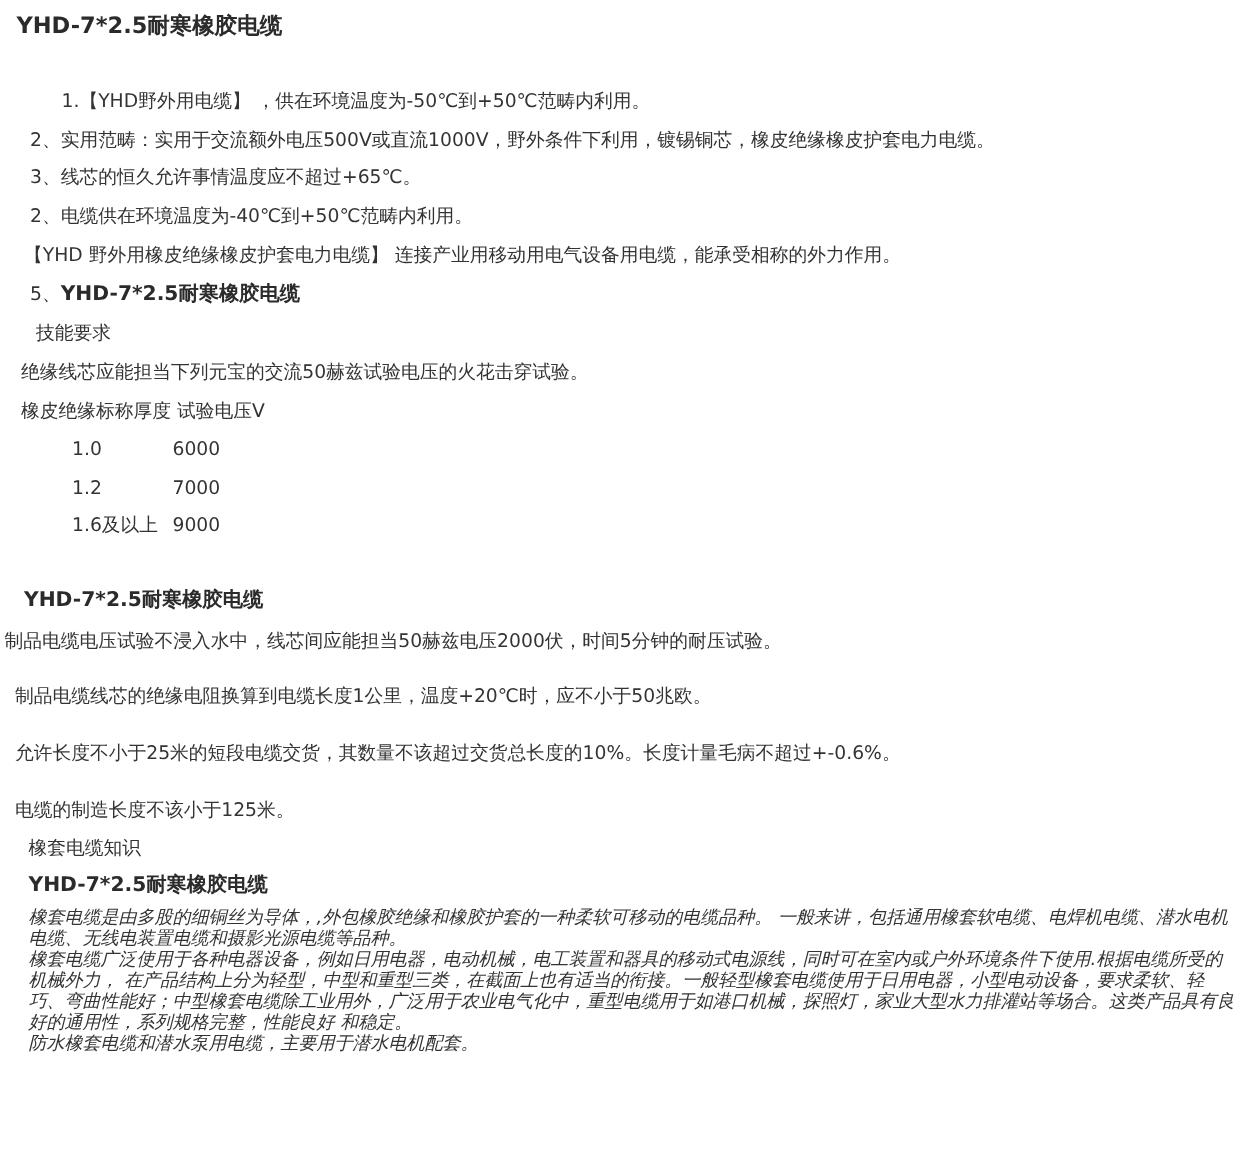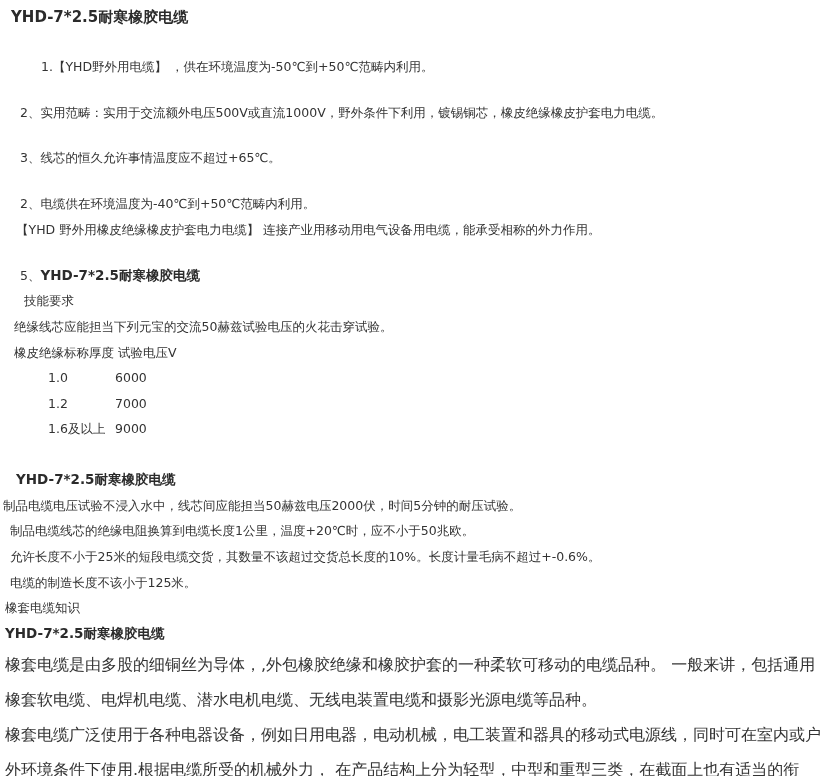--- a/index.html
+++ b/index.html
@@ -23,50 +23,51 @@
     padding-left: 11px;
     line-height: 18px;
     margin-bottom: 28px;
   }
   .line {
     font-size: 12.5px;
     line-height: 25.7px;
     white-space: nowrap;
   }
   .ind-3  { padding-left: 3px; }
-  .ind-5  { padding-left: 5px; }
+  .ind-5  { padding-left: 19px; }
   .ind-8  { padding-left: 24px; }
-  .ind-10 { padding-left: 10px; }
+  .ind-10 { padding-left: 10px; margin-top: 12px; }
   .ind-12 { padding-left: 12px; margin-left: 29px; }
   .ind-14 { padding-left: 14px; }
   .ind-16 { padding-left: 16px; }
-  .ind-20 { padding-left: 20px; margin-top: 20px; }
+  .ind-20 { padding-left: 20px; }
   .sec5-title {
     font-weight: bold;
     color: #2b2b2b;
     font-size: 13.5px;
   }
   .v-table {
     padding-left: 48px;
     margin-top: 0px;
   }
   .v-row {
     display: flex;
     font-size: 12.5px;
     line-height: 25.2px;
   }
   .v-cell-thickness { width: 67px; }
   .v-cell-voltage { }
   .gap-after-table { height: 26px; }
   .para {
-    font-size: 16px;
-    line-height: 35px;
+    font-size: 12px;
+    line-height: 14px;
     white-space: normal;
     word-break: break-all;
     padding-right: 6px;
+    font-style: italic;
   }
   .heading-line {
     font-size: 13.5px;
     line-height: 25.7px;
     font-weight: bold;
     color: #2b2b2b;
   }
 </style>
 </head>
 <body>

